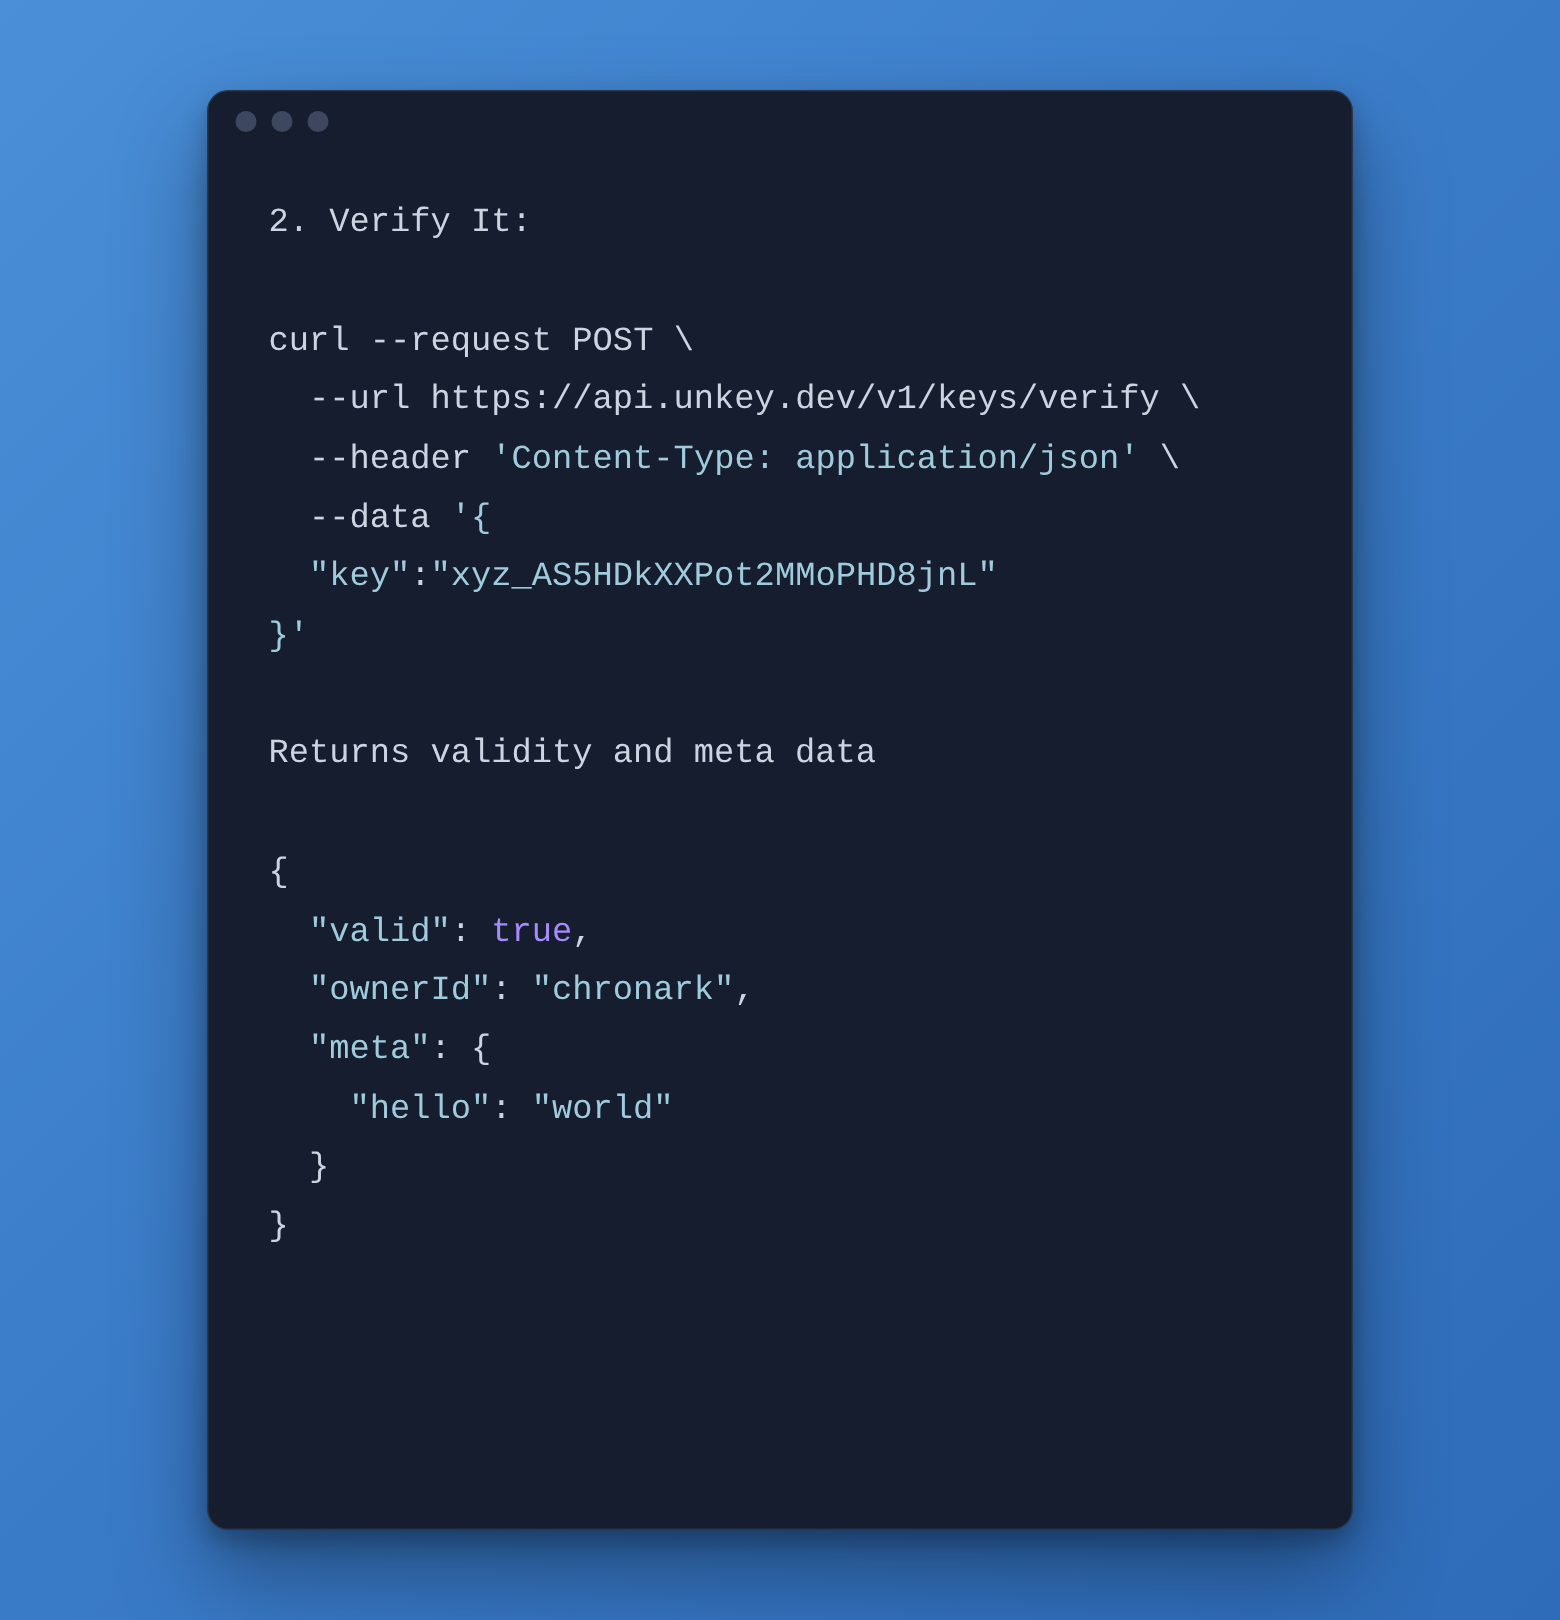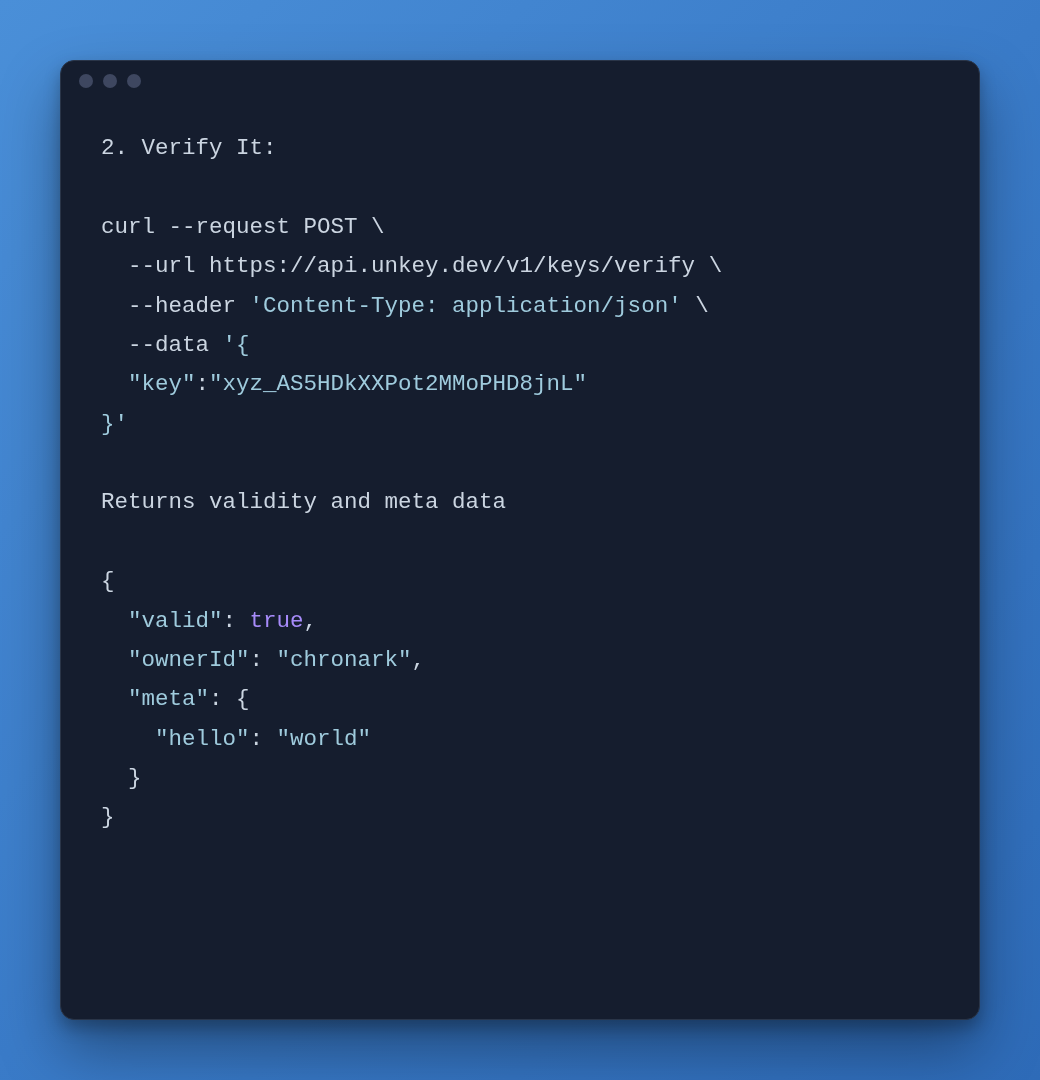--- a/index.html
+++ b/index.html
@@ -5,21 +5,21 @@
   * { margin: 0; padding: 0; box-sizing: border-box; }
   html, body { width: 1040px; height: 1080px; }
   body {
     background: linear-gradient(135deg, #4a8fd8 0%, #3a7bc8 50%, #2e6bb8 100%);
     display: flex;
     align-items: center;
     justify-content: center;
     font-family: ui-monospace, SFMono-Regular, "SF Mono", Menlo, Consolas, "Liberation Mono", monospace;
   }
   .window {
-    width: 920px;
+    width: 764px;
     height: 960px;
     background: #151d2e;
     border-radius: 14px;
     border: 1px solid #2a3548;
     box-shadow: 0 30px 60px rgba(0,0,0,0.35), 0 8px 16px rgba(0,0,0,0.25);
     display: flex;
     flex-direction: column;
     overflow: hidden;
   }
   .titlebar {

